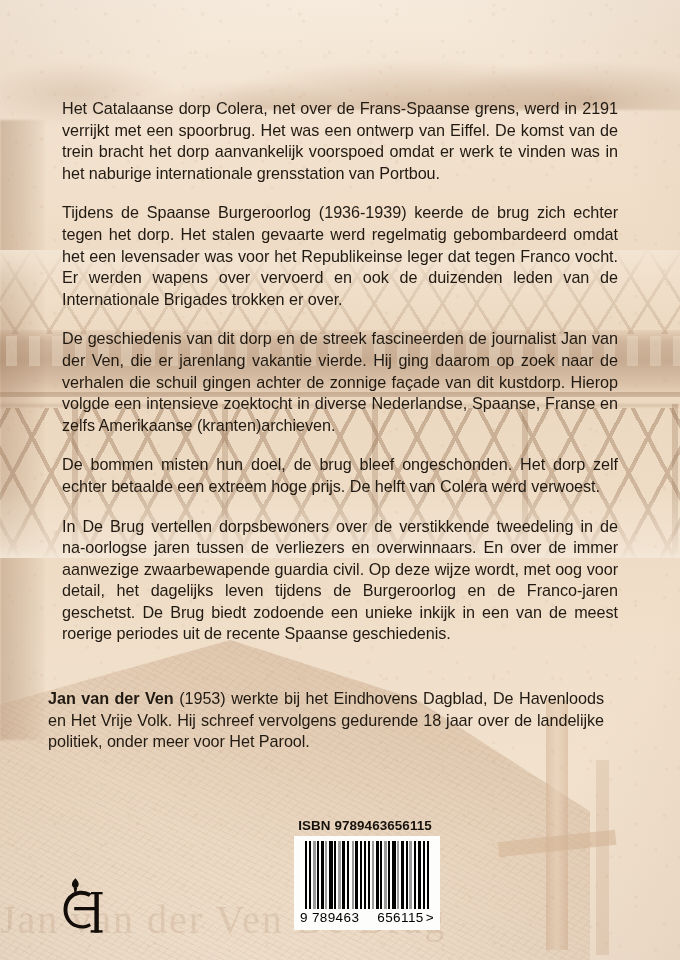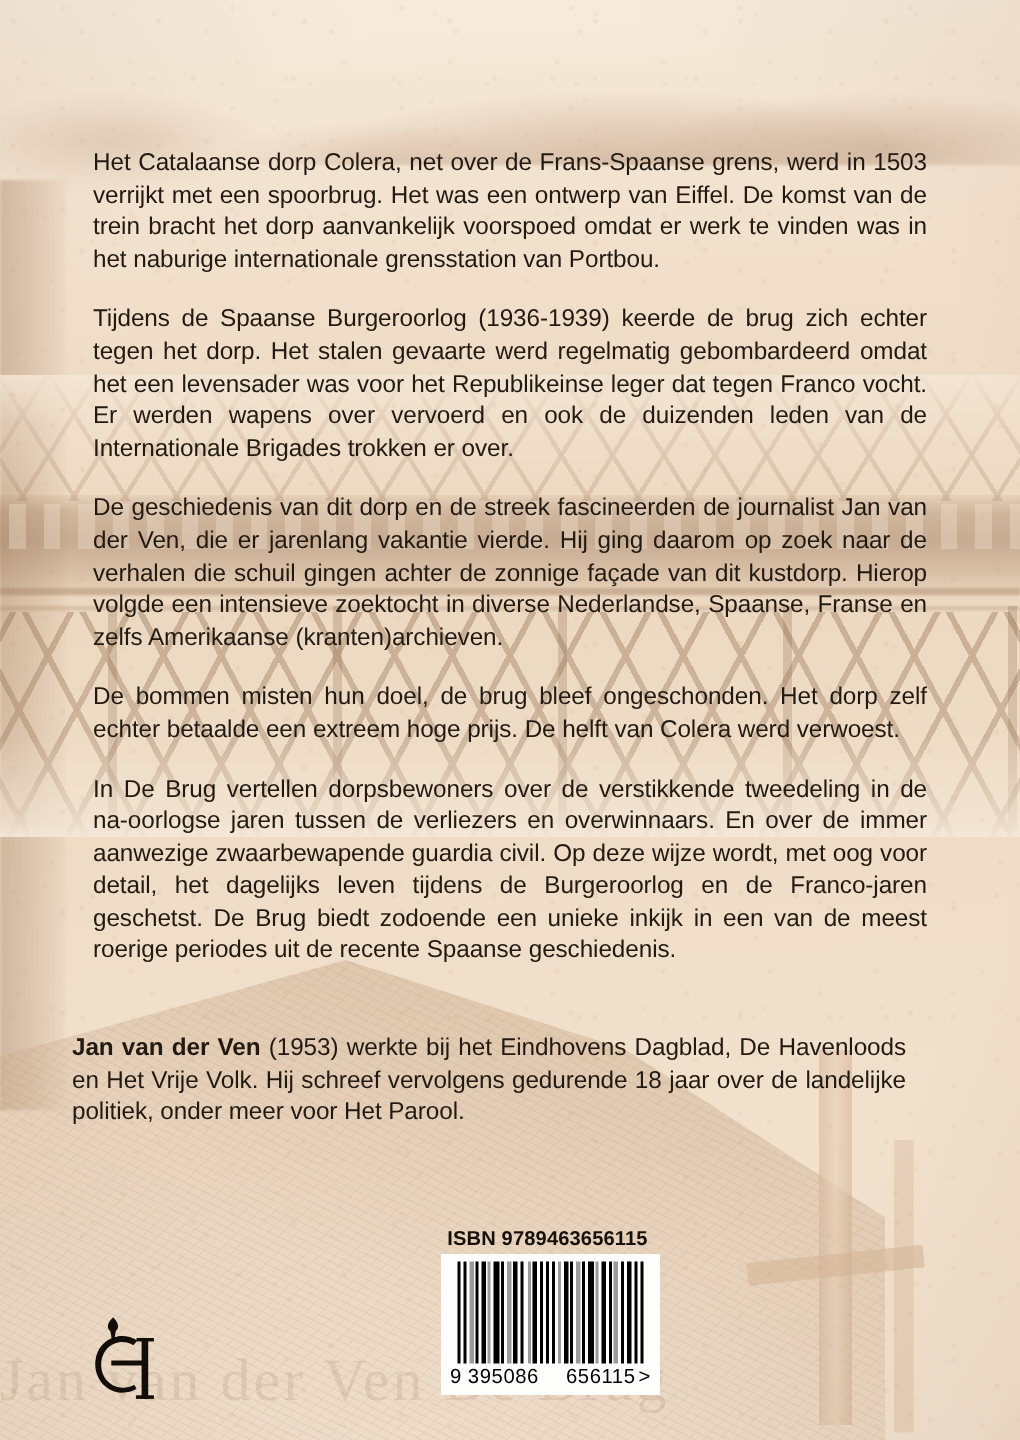--- a/index.html
+++ b/index.html
@@ -428,21 +428,21 @@
     <div class="bg-pier"></div>
     <div class="bg-pier-arm"></div>
     <div class="bg-pier2"></div>
     <div class="bg-grain"></div>
     <div class="bg-vignette"></div>
   </div>
 
   <div class="ghost-text">Jan van der Ven   De Brug</div>
 
   <div class="blurb">
-    <p>Het Catalaanse dorp Colera, net over de Frans-Spaanse grens, werd in 1503 verrijkt met een spoorbrug. Het was een ontwerp van Eiffel. De komst van de trein bracht het dorp aanvankelijk voorspoed omdat er werk te vinden was in het naburige internationale grensstation van Portbou.</p>
+    <p>Het Catalaanse dorp Colera, net over de Frans-Spaanse grens, werd in 2191 verrijkt met een spoorbrug. Het was een ontwerp van Eiffel. De komst van de trein bracht het dorp aanvankelijk voorspoed omdat er werk te vinden was in het naburige internationale grensstation van Portbou.</p>
     <p>Tijdens de Spaanse Burgeroorlog (1936-1939) keerde de brug zich echter tegen het dorp. Het stalen gevaarte werd regelmatig gebombardeerd omdat het een levensader was voor het Republikeinse leger dat tegen Franco vocht. Er werden wapens over vervoerd en ook de duizenden leden van de Internationale Brigades trokken er over.</p>
     <p>De geschiedenis van dit dorp en de streek fascineerden de journalist Jan van der Ven, die er jarenlang vakantie vierde. Hij ging daarom op zoek naar de verhalen die schuil gingen achter de zonnige façade van dit kustdorp. Hierop volgde een intensieve zoektocht in diverse Nederlandse, Spaanse, Franse en zelfs Amerikaanse (kranten)archieven.</p>
     <p>De bommen misten hun doel, de brug bleef ongeschonden. Het dorp zelf echter betaalde een extreem hoge prijs. De helft van Colera werd verwoest.</p>
     <p>In De Brug vertellen dorpsbewoners over de verstikkende tweedeling in de na-oorlogse jaren tussen de verliezers en overwinnaars. En over de immer aanwezige zwaarbewapende guardia civil. Op deze wijze wordt, met oog voor detail, het dagelijks leven tijdens de Burgeroorlog en de Franco-jaren geschetst. De Brug biedt zodoende een unieke inkijk in een van de meest roerige periodes uit de recente Spaanse geschiedenis.</p>
   </div>
 
   <div class="bio">
     <p><span class="author">Jan van der Ven</span><span> (1953) werkte bij het Eindhovens Dagblad, De Havenloods en Het Vrije Volk. Hij schreef vervolgens gedurende 18 jaar over de landelijke politiek, onder meer voor Het Parool.</span></p>
   </div>
 
@@ -507,21 +507,21 @@
         <i class="w" style="width:2px"></i>
           <i class="b" style="width:3px"></i>
         <i class="w" style="width:2px"></i>
         <i class="b" style="width:2px"></i>
           <i class="w" style="width:2px"></i>
           <i class="b" style="width:2px"></i>
         <i class="w" style="width:5px"></i>
       </div>
       <div class="barcode-digits">
         <span class="bd-left">9</span>
-        <span class="bd-mid1">395086</span>
+        <span class="bd-mid1">789463</span>
         <span class="bd-mid2">656115</span>
         <span class="bd-right">&gt;</span>
       </div>
     </div>
   </div>
 
   <div class="publisher">
     <svg class="pub-mark" viewBox="0 0 48 58">
 
       <path d="M15.4 2.2c1.9 2.1 3.3 4.0 3.3 6.0 0 2.2-1.6 3.7-3.4 3.7s-3.4-1.5-3.4-3.7c0-2.0 1.5-3.9 3.5-6.0z" fill="#120d08"></path>

